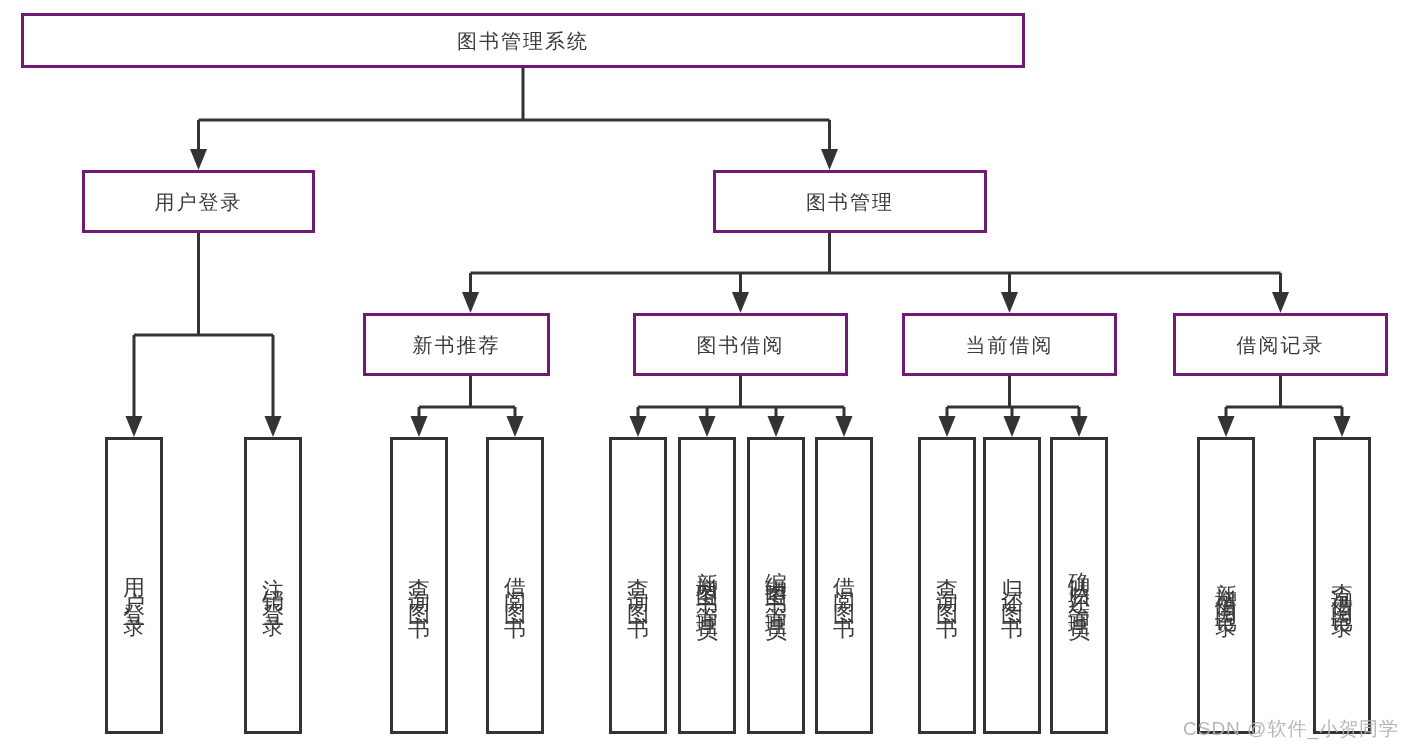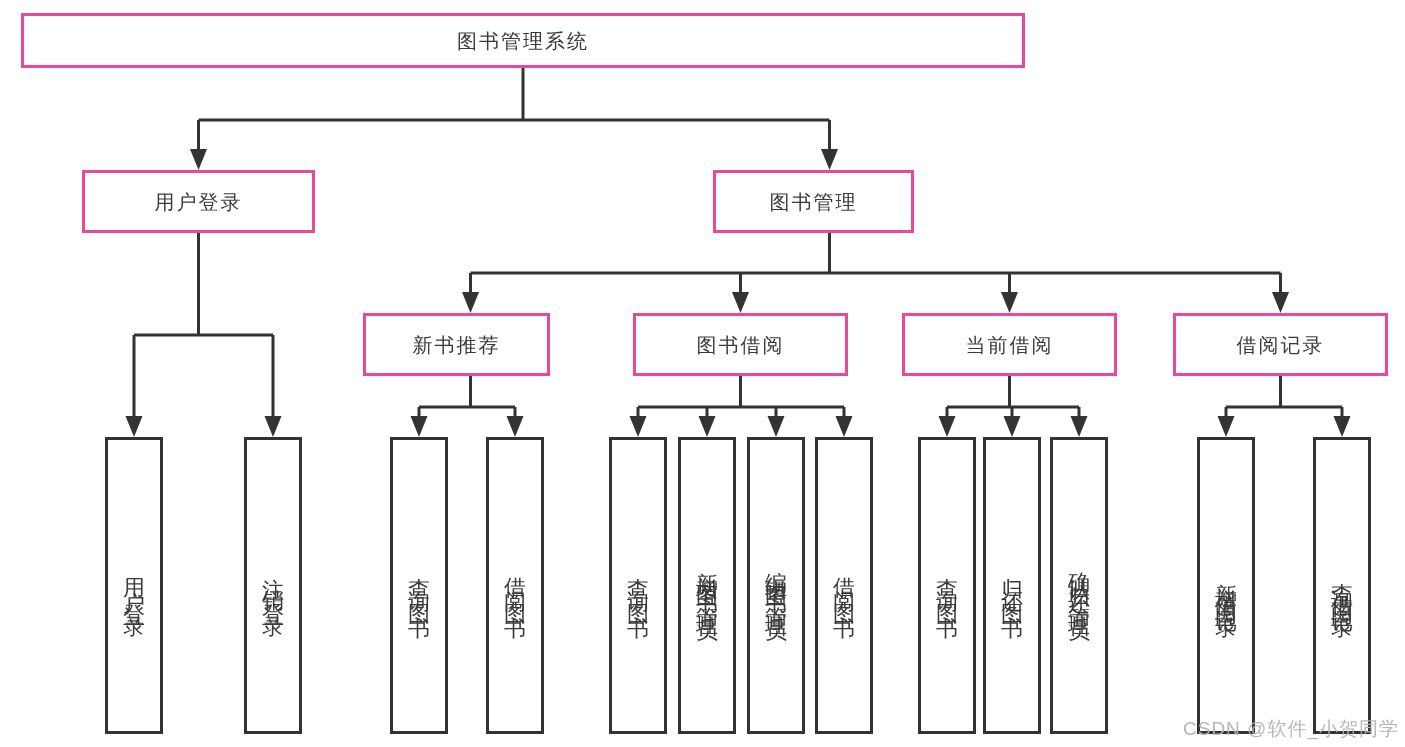--- a/index.html
+++ b/index.html
@@ -17,21 +17,21 @@
   }
   #connectors {
     position: absolute;
     left: 0;
     top: 0;
     pointer-events: none;
   }
   .box {
     position: absolute;
     box-sizing: border-box;
-    border: 3px solid #ec4899;
+    border: 3px solid #701a75;
     background: #ffffff;
     display: flex;
     align-items: center;
     justify-content: center;
     color: #3a3a3a;
     font-size: 20px;
     letter-spacing: 2px;
     text-align: center;
     line-height: 1.2;
   }
@@ -101,21 +101,21 @@
       <polygon points="1003.5,416 1020.5,416 1012,437"></polygon>
       <polygon points="1070.5,416 1087.5,416 1079,437"></polygon>
       <polygon points="1217.5,416 1234.5,416 1226,437"></polygon>
       <polygon points="1333.5,416 1350.5,416 1342,437"></polygon>
     </g>
   </svg>
 
   <div class="box" style="left:21px; top:13px; width:1004px; height:55px;">图书管理系统</div>
 
   <div class="box" style="left:82px; top:170px; width:233px; height:63px;">用户登录</div>
-  <div class="box" style="left:713px; top:170px; width:201px; height:63px;">图书管理</div>
+  <div class="box" style="left:713px; top:170px; width:274px; height:63px;">图书管理</div>
 
   <div class="box" style="left:363px; top:313px; width:187px; height:63px;">新书推荐</div>
   <div class="box" style="left:633px; top:313px; width:215px; height:63px;">图书借阅</div>
   <div class="box" style="left:1173px; top:313px; width:215px; height:63px;">借阅记录</div>
   <div class="box" style="left:902px; top:313px; width:215px; height:63px;">当前借阅</div>
 
   <div class="vbox" style="left:105px;">
     <span>用户登录</span>
   </div>
   <div class="vbox" style="left:244px;">

